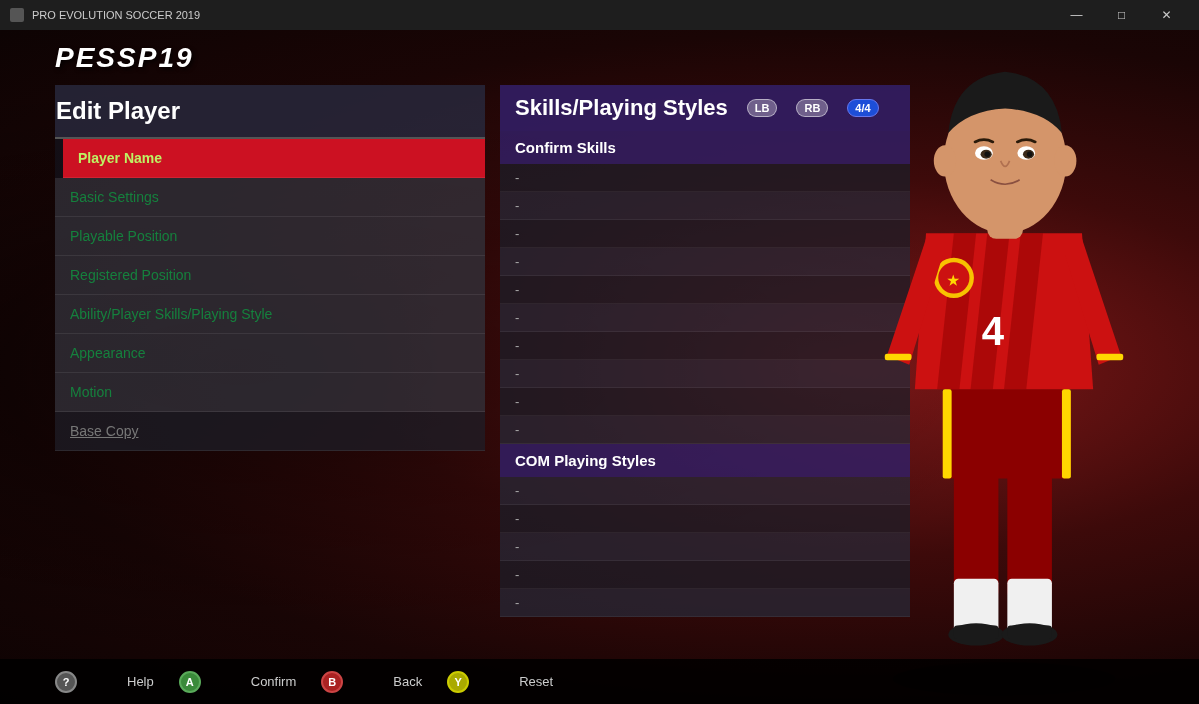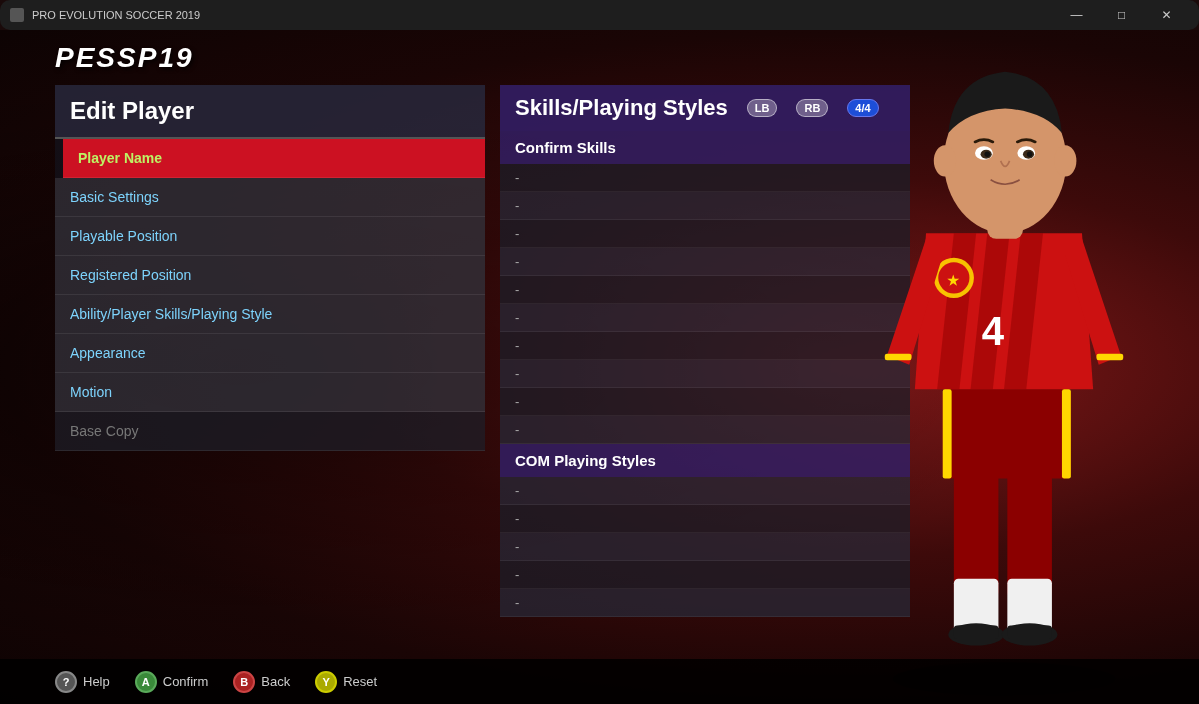--- a/index.html
+++ b/index.html
@@ -16,21 +16,20 @@
     .title-bar {
       width: 100%;
       height: 30px;
       background: #1e1e1e;
       display: flex;
       align-items: center;
       justify-content: space-between;
       padding: 0 10px;
       position: relative;
       z-index: 10;
-      border-radius: 10px;
     }
     .title-bar-left {
       display: flex;
       align-items: center;
       gap: 8px;
     }
     .title-bar-icon {
       width: 14px;
       height: 14px;
       background: #555;
@@ -117,53 +116,54 @@
     }
 
     
     .left-panel {
       width: 430px;
       display: flex;
       flex-direction: column;
     }
 
     .panel-title {
-      padding: 12px 15px;
+      padding: 12px 1px;
       font-size: 24px;
       font-weight: bold;
       color: white;
       background: rgba(40, 40, 60, 0.85);
       border-bottom: 2px solid #555;
     }
 
     .menu-list {
       display: flex;
       flex-direction: column;
       background: rgba(20, 20, 30, 0.7);
     }
 
     .menu-item {
       padding: 11px 15px;
       font-size: 14px;
       font-weight: 500;
-      color: #7dd3fc;
+      color: #15803d;
       cursor: pointer;
       border-bottom: 1px solid rgba(255,255,255,0.08);
       background: rgba(180, 180, 190, 0.15);
       transition: background 0.1s;
     }
     .menu-item.active {
       background: #cc1122;
       color: #bef264;
       font-weight: bold;
       margin-left: 8px;
     }
     .menu-item.disabled {
       color: #777;
       background: rgba(100, 100, 110, 0.1);
+      text-decoration: underline;
     }
 
     
     .right-panel {
       width: 410px;
       display: flex;
       flex-direction: column;
     }
 
     .right-panel-title {
@@ -247,20 +247,21 @@
     }
     .btn-circle.grey { background: #555; border: 2px solid #888; }
     .btn-circle.green { background: #3a8a3a; border: 2px solid #5aaa5a; }
     .btn-circle.red { background: #aa2222; border: 2px solid #cc4444; }
     .btn-circle.yellow { background: #aaaa00; border: 2px solid #cccc00; }
 
     .btn-label {
       color: #ccc;
       font-size: 13px;
       font-weight: 500;
+      margin-left: 44px;
     }
 
     
     .player-area {
       position: absolute;
       right: 0;
       top: 30px;
       width: 390px;
       height: 674px;
       z-index: 3;

